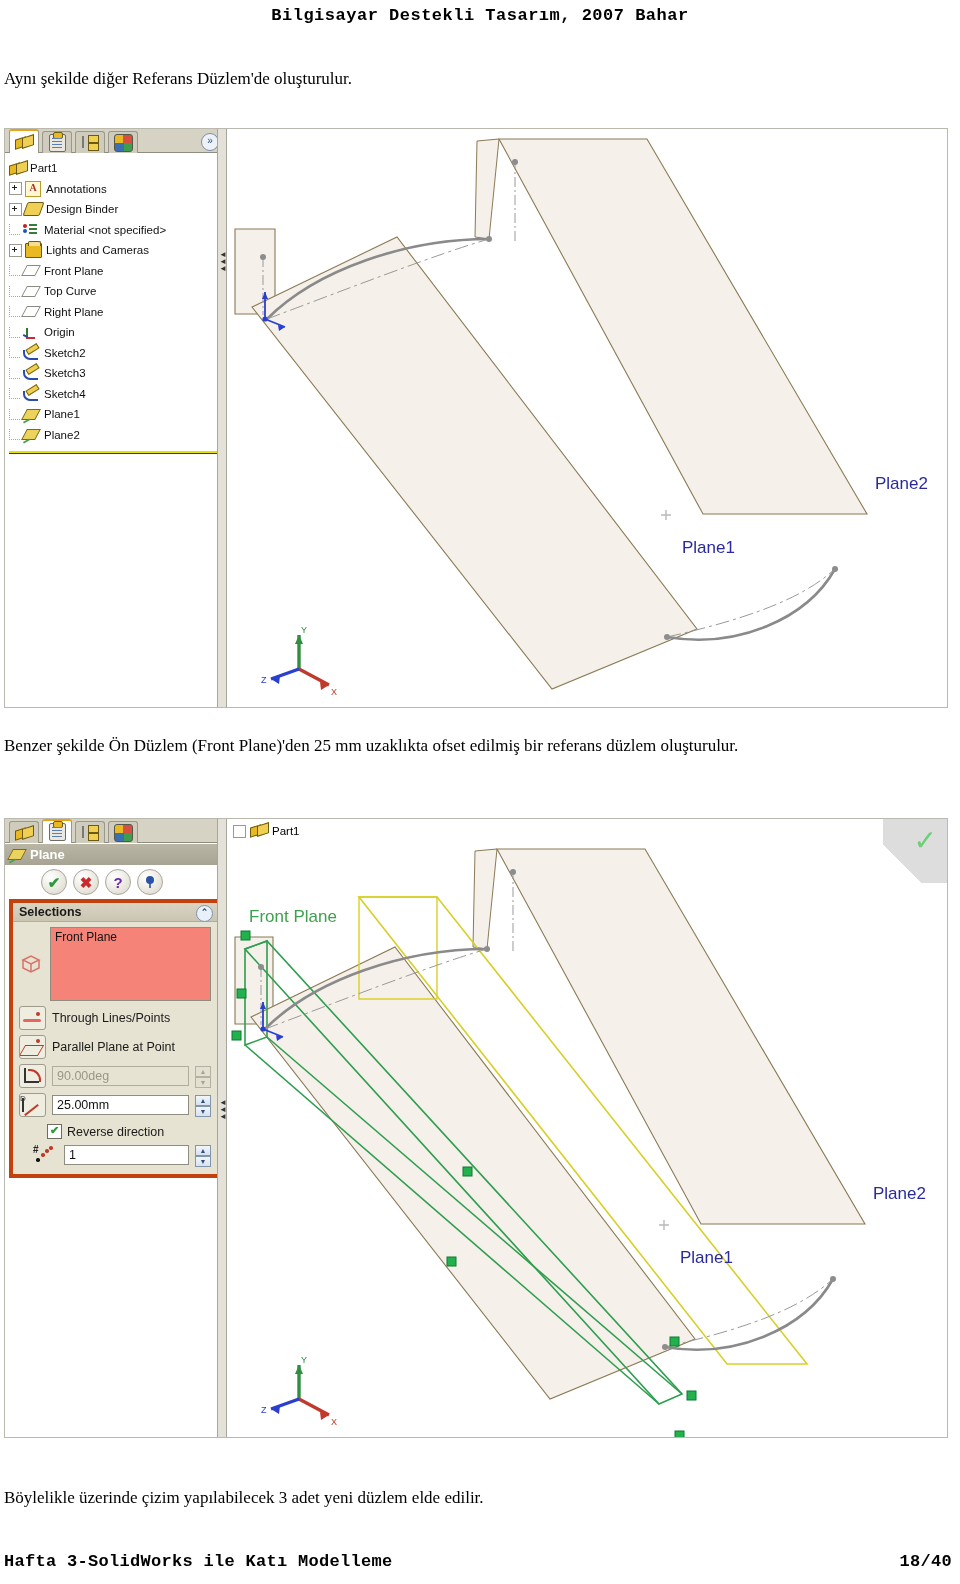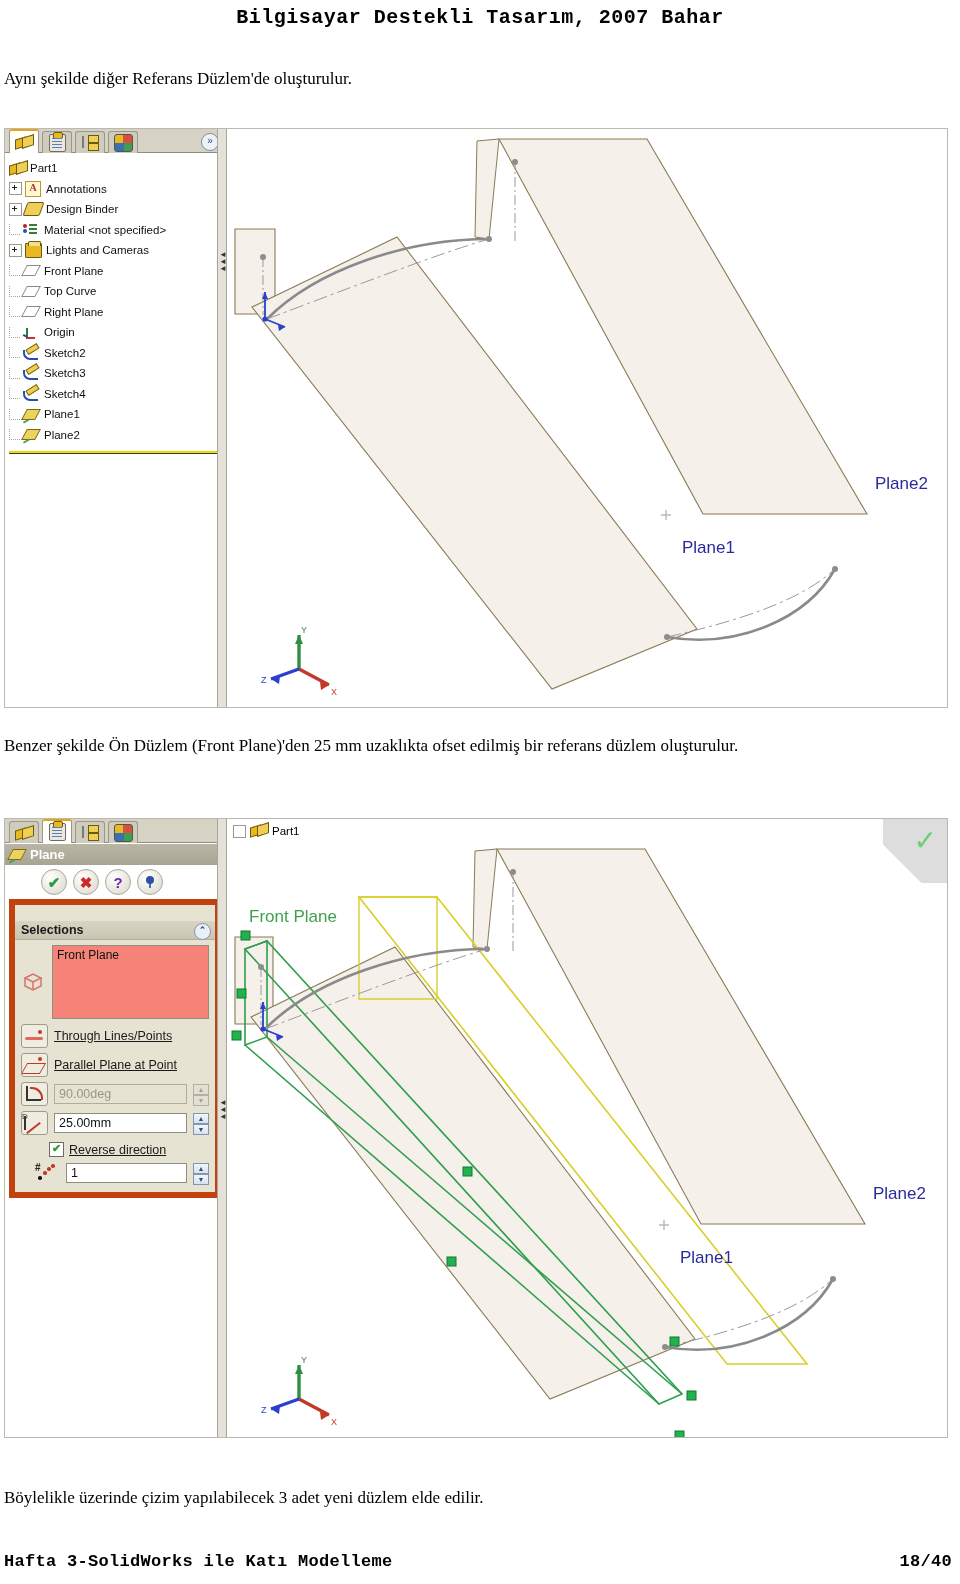--- a/index.html
+++ b/index.html
@@ -17,21 +17,21 @@
   }
 
   
   .page-header {
     position: absolute;
     top: 0; left: 0;
     width: 960px;
     text-align: center;
     font-family: "Liberation Mono", monospace;
     font-weight: bold;
-    font-size: 20px;
+    font-size: 17px;
     letter-spacing: 0.5px;
     padding-top: 6px;
   }
   .page-footer {
     position: absolute;
     left: 0;
     top: 1552px;
     width: 960px;
     font-family: "Liberation Mono", monospace;
     font-weight: bold;
@@ -322,23 +322,23 @@
   .rbtn.ok { color: #2e9b3b; }
   .rbtn.cancel { color: #cc2a2a; }
   .rbtn.help { color: #6a2ab0; }
   .rbtn.pin { color: #2a53a8; font-size: 13px; }
 
   .pm-body {
     position: absolute;
     top: 80px; left: 4px;
     width: 212px;
     background: #e7e3d2;
-    border: 6px solid #c2410c;
-    box-sizing: border-box;
-    padding: 16px 0 8px 0;
+    border: 4px solid #c2410c;
+    box-sizing: border-box;
+    padding: 0 0 8px 0;
     font-family: "Liberation Sans", sans-serif;
     font-size: 12px;
     color: #1a1a1a;
   }
   .pm-section-hd {
     height: 19px;
     background: linear-gradient(#d9d5c2, #c9c5b2);
     border-bottom: 1px solid #b0ad9b;
     display: flex; align-items: center;
     font-weight: bold;
@@ -412,21 +412,21 @@
     padding: 7px 6px 0 34px;
     gap: 5px;
   }
   .cbox {
     width: 13px; height: 13px;
     background: #fff; border: 1px solid #6f6d62;
     color: #2e9b3b; font-size: 11px; line-height: 11px;
     text-align: center; font-weight: bold;
     flex: 0 0 auto;
   }
-  .pm-label { font-size: 12.5px; text-decoration: underline; }
+  .pm-label { font-size: 12.5px; }
 
   
   .pmi { position: absolute; inset: 0; }
   .pmi.lines::before { content:""; position:absolute; left:3px; top:12px; width:18px; height:3px;
       background:#e06a60; border-radius:2px; }
   .pmi.lines::after { content:""; position:absolute; left:16px; top:5px; width:4px; height:4px;
       background:#c0392b; border-radius:50%; }
   .pmi.ppl::before { content:""; position:absolute; left:2px; top:9px; width:17px; height:9px;
       border:1.5px solid #c0392b; transform: skewX(-30deg); }
   .pmi.ppl::after { content:""; position:absolute; left:16px; top:3px; width:4px; height:4px;

